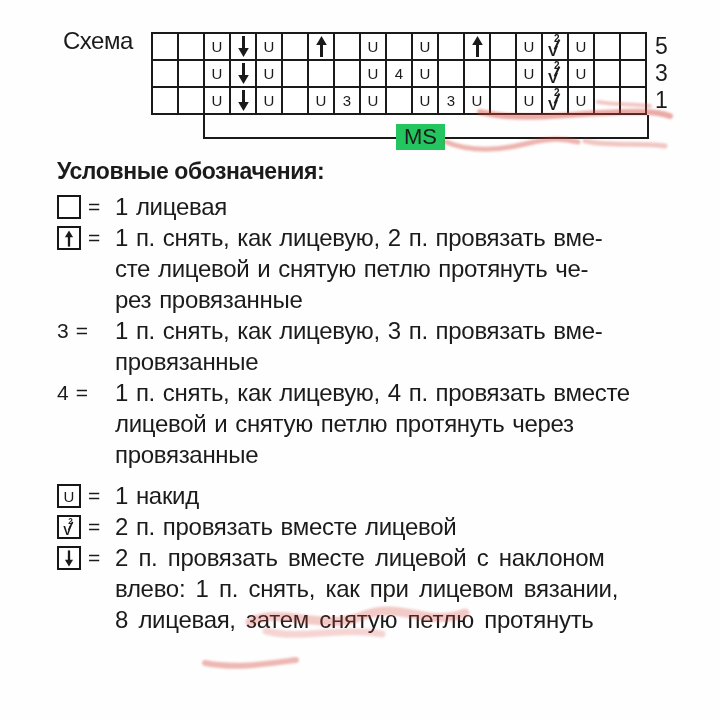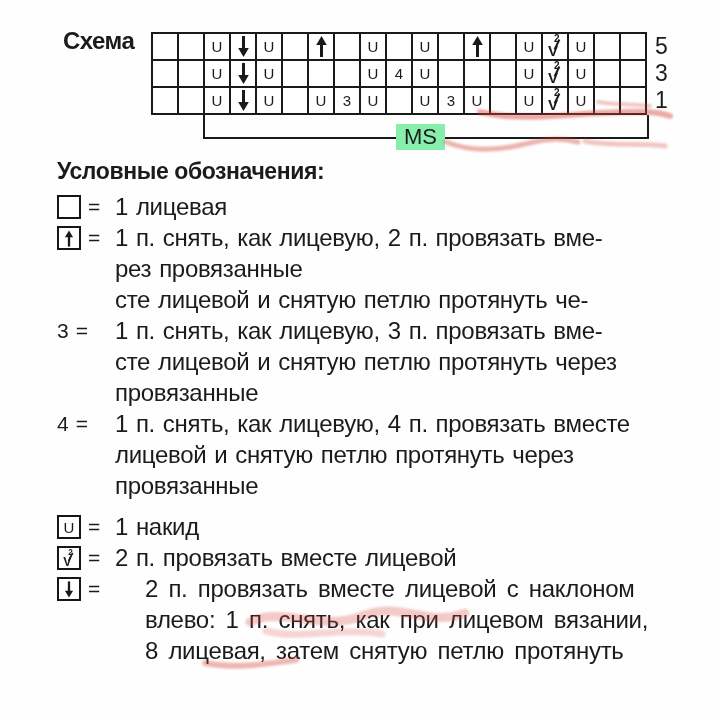--- a/index.html
+++ b/index.html
@@ -7,21 +7,21 @@
   body {
     position: relative;
     background: #fefefe;
     color: #1b1b1b;
     font-family: "Liberation Sans", sans-serif;
     overflow: hidden;
   }
   
   .chart-title {
     position: absolute; left: 63px; top: 27px;
-    font-size: 24px; font-weight: bold; letter-spacing: -0.5px;
+    font-size: 24px; font-weight: normal; letter-spacing: -0.5px;
   }
   
   .grid {
     position: absolute; left: 151px; top: 32px;
     display: grid;
     grid-template-columns: repeat(19, 26px);
     grid-auto-rows: 27px;
     border-left: 2px solid #1a1a1a;
     border-top: 2px solid #1a1a1a;
     width: max-content;
@@ -41,40 +41,40 @@
   .v2-v   { position: absolute; left: 1px; bottom: -2px; font-size: 15px; font-weight: bold; line-height: 1.2; }
   .v2-two { position: absolute; left: 7px; top: -1px; font-size: 10px; font-weight: bold; line-height: 1; }
   .v2-slash { position: absolute; left: 9px; top: 4px; width: 2px; height: 11px; background: #1a1a1a; transform: rotate(26deg); }
   
   .row-labels { position: absolute; left: 655px; top: 33px; }
   .row-label { height: 27px; line-height: 27px; font-size: 23px; }
   
   .ms-tick-left  { position: absolute; left: 203px; top: 115px; width: 2px; height: 24px; background: #1a1a1a; }
   .ms-tick-right { position: absolute; left: 647px; top: 115px; width: 2px; height: 24px; background: #1a1a1a; }
   .ms-line  { position: absolute; left: 203px; top: 137px; width: 446px; height: 2px; background: #1a1a1a; }
-  .ms-label { position: absolute; left: 396px; top: 124px; background: #86efac; padding: 0 8px; font-size: 22px; }
+  .ms-label { position: absolute; left: 396px; top: 124px; background: #22c55e; padding: 0 8px; font-size: 22px; }
   
   .legend { position: absolute; left: 57px; top: 158px; width: 600px; }
   .legend-heading { font-size: 23px; font-weight: bold; letter-spacing: -0.4px; margin-bottom: 6px; }
   .entry { display: flex; align-items: flex-start; }
   .entry.gap-above { margin-top: 10px; }
   .entry-left { flex: 0 0 58px; display: flex; align-items: flex-start; }
   .sym-box {
     width: 24px; height: 24px; margin-top: 4px;
     border: 2px solid #161616; background: #fff;
     display: flex; align-items: center; justify-content: center;
     flex: 0 0 auto;
   }
   .sym-box svg.arrow { width: 10px; height: 17px; }
   .sym-box .sym-v2 { transform: scale(0.82); }
   .sym-num-plain { font-size: 21px; line-height: 31px; }
   .eq { font-size: 21px; line-height: 31px; margin-left: 7px; }
   .entry-lines { flex: 1; }
   .line { font-size: 24px; line-height: 31px; letter-spacing: -0.3px; word-spacing: 1.5px; white-space: nowrap; }
-  .entry.spread .line { word-spacing: 4px; margin-left: 30px; }
+  .entry.spread .line { word-spacing: 4px; }
   
   .pen-overlay { position: absolute; left: 0; top: 0; width: 720px; height: 720px; pointer-events: none; filter: blur(1.1px); }
 </style>
 </head>
 <body>
 
 <div class="chart-title">Схема</div>
 
 <div class="grid">
     <div class="cell"></div>
@@ -264,32 +264,31 @@
               <svg class="arrow" viewBox="0 0 13 21">
                 <path d="M6.5 21 L6.5 5" stroke="#1a1a1a" stroke-width="3" fill="none"></path>
                 <path d="M6.5 0 L1.2 9 L11.8 9 Z" fill="#1a1a1a"></path>
               </svg>
             </span>
           </span>
           <span class="eq">=</span>
         </div>
         <div class="entry-lines">
           <div class="line">1 п. снять, как лицевую, 2 п. провязать вме-</div>
+          <div class="line">сте лицевой и снятую петлю протянуть че-</div>
           <div class="line">рез провязанные</div>
-          <div class="line">сте лицевой и снятую петлю протянуть че-</div>
         </div>
       </div>
       <div class="entry">
         <div class="entry-left">
           <span class="sym-num-plain">3</span>
           <span class="eq">=</span>
         </div>
         <div class="entry-lines">
           <div class="line">1 п. снять, как лицевую, 3 п. провязать вме-</div>
-          <div class="line">сте лицевой и снятую петлю протянуть через</div>
           <div class="line">провязанные</div>
         </div>
       </div>
       <div class="entry">
         <div class="entry-left">
           <span class="sym-num-plain">4</span>
           <span class="eq">=</span>
         </div>
         <div class="entry-lines">
           <div class="line">1 п. снять, как лицевую, 4 п. провязать вместе</div>

